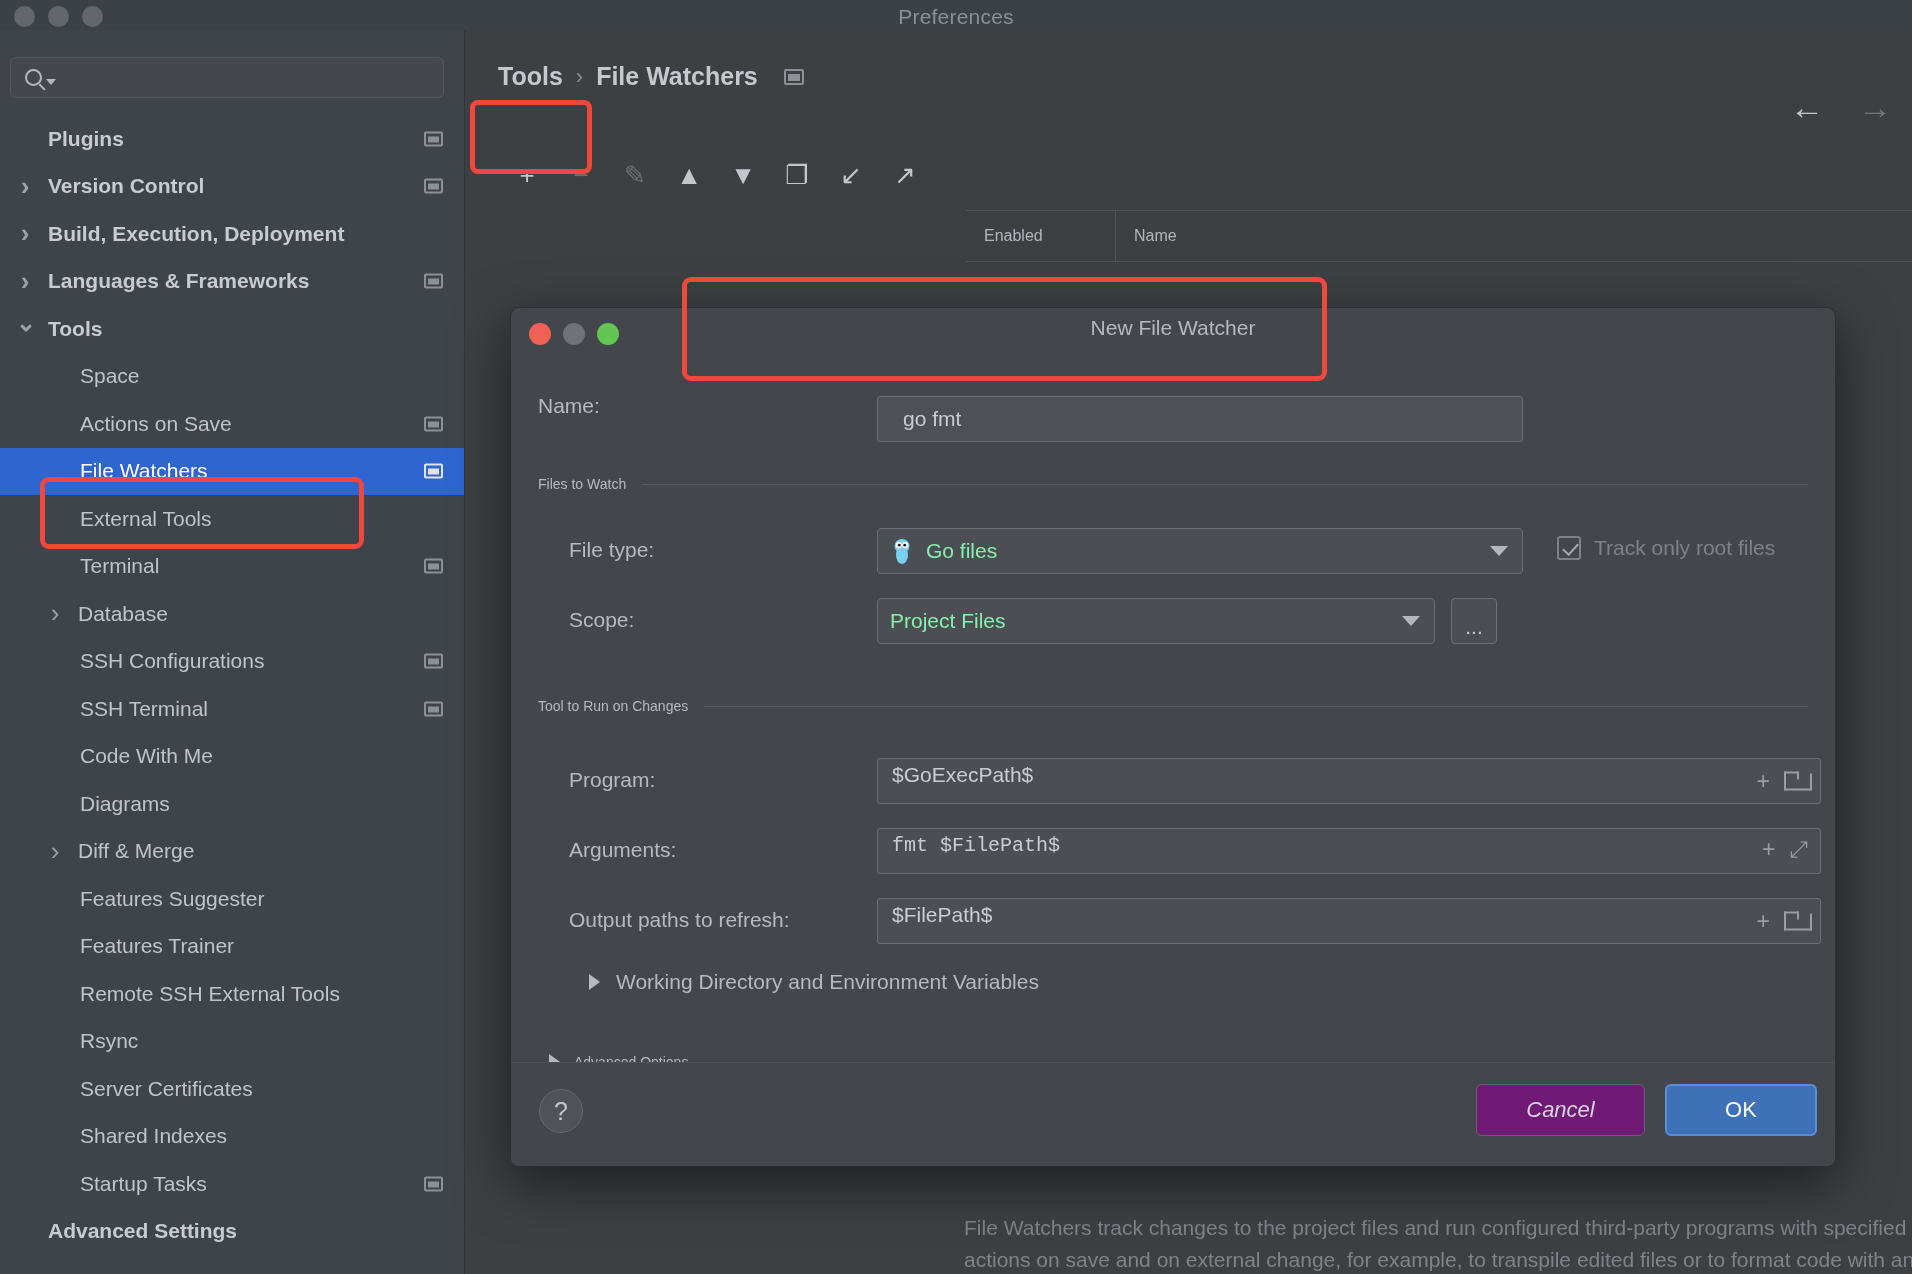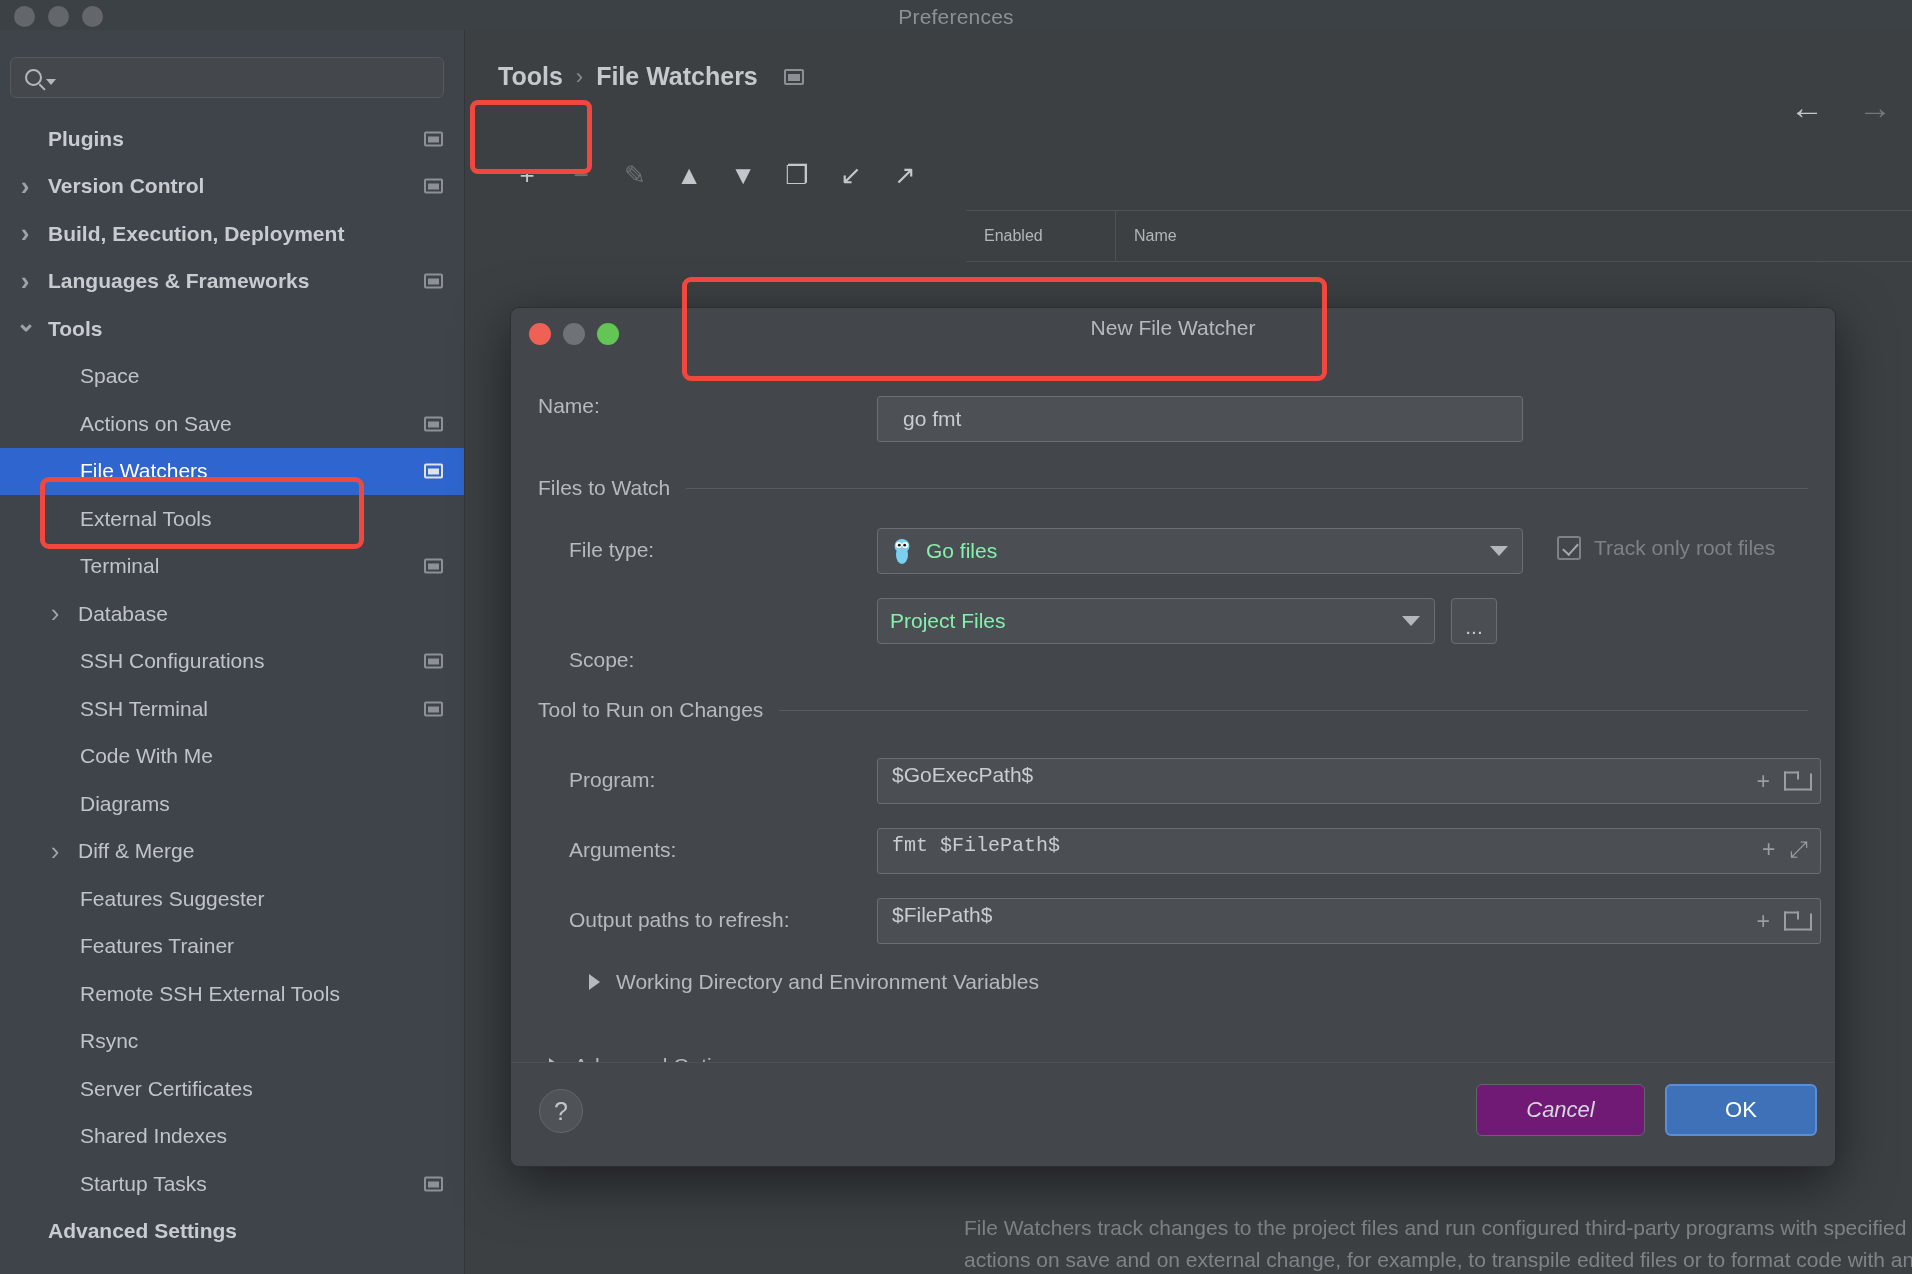--- a/index.html
+++ b/index.html
@@ -168,21 +168,21 @@
     font-family: "Liberation Sans", sans-serif;
     margin-top: 12px;
   }
   #highlight-name {
     position: absolute; left: 682px; top: 277px; width: 645px; height: 104px;
     border: 5px solid #f0483e; border-radius: 9px; pointer-events: none; z-index: 70;
   }
 
   .section-head {
     position: absolute; display: flex; align-items: center; gap: 16px;
-    color: #b6babf; font-size: 21px; width: calc(100% - 54px); left: 27px;
+    color: #b6babf; font-size: 14px; width: calc(100% - 54px); left: 27px;
   }
   .section-head .rule { flex: 1; height: 1px; background: #585c60; }
 
   #files-section-head { top: 168px; }
   #filetype-row { position: absolute; left: 0; top: 220px; width: 100%; height: 46px; }
   #filetype-label { position: absolute; left: 58px; top: 10px; }
   .combo {
     position: absolute; height: 46px; background: #4b4f53;
     border: 1px solid #6b6f74; border-radius: 4px;
     display: flex; align-items: center; padding: 0 12px;
@@ -201,21 +201,21 @@
   }
   #track-root .cbx {
     width: 24px; height: 24px; border: 2px solid #7e8287; border-radius: 3px;
     position: relative; flex: none;
   }
   #track-root .cbx::after {
     content: ""; position: absolute; left: 7px; top: 2px; width: 7px; height: 13px;
     border: solid #a4a8ad; border-width: 0 2.6px 2.6px 0; transform: rotate(42deg);
   }
   #scope-row { position: absolute; left: 0; top: 290px; width: 100%; height: 46px; }
-  #scope-label { position: absolute; left: 58px; top: 10px; margin-top: 40px; }
+  #scope-label { position: absolute; left: 58px; top: 10px; }
   #scope-combo { left: 366px; width: 558px; }
   #scope-ellipsis {
     position: absolute; left: 940px; top: 0; width: 46px; height: 46px;
     background: #4b4f53; border: 1px solid #6b6f74; border-radius: 4px;
     display: flex; align-items: flex-end; justify-content: center;
     color: #c9cdd2; font-size: 21px; padding-bottom: 4px;
   }
 
   #tool-section-head { top: 390px; }
   .field-row { position: absolute; width: 100%; height: 46px; left: 0; }

